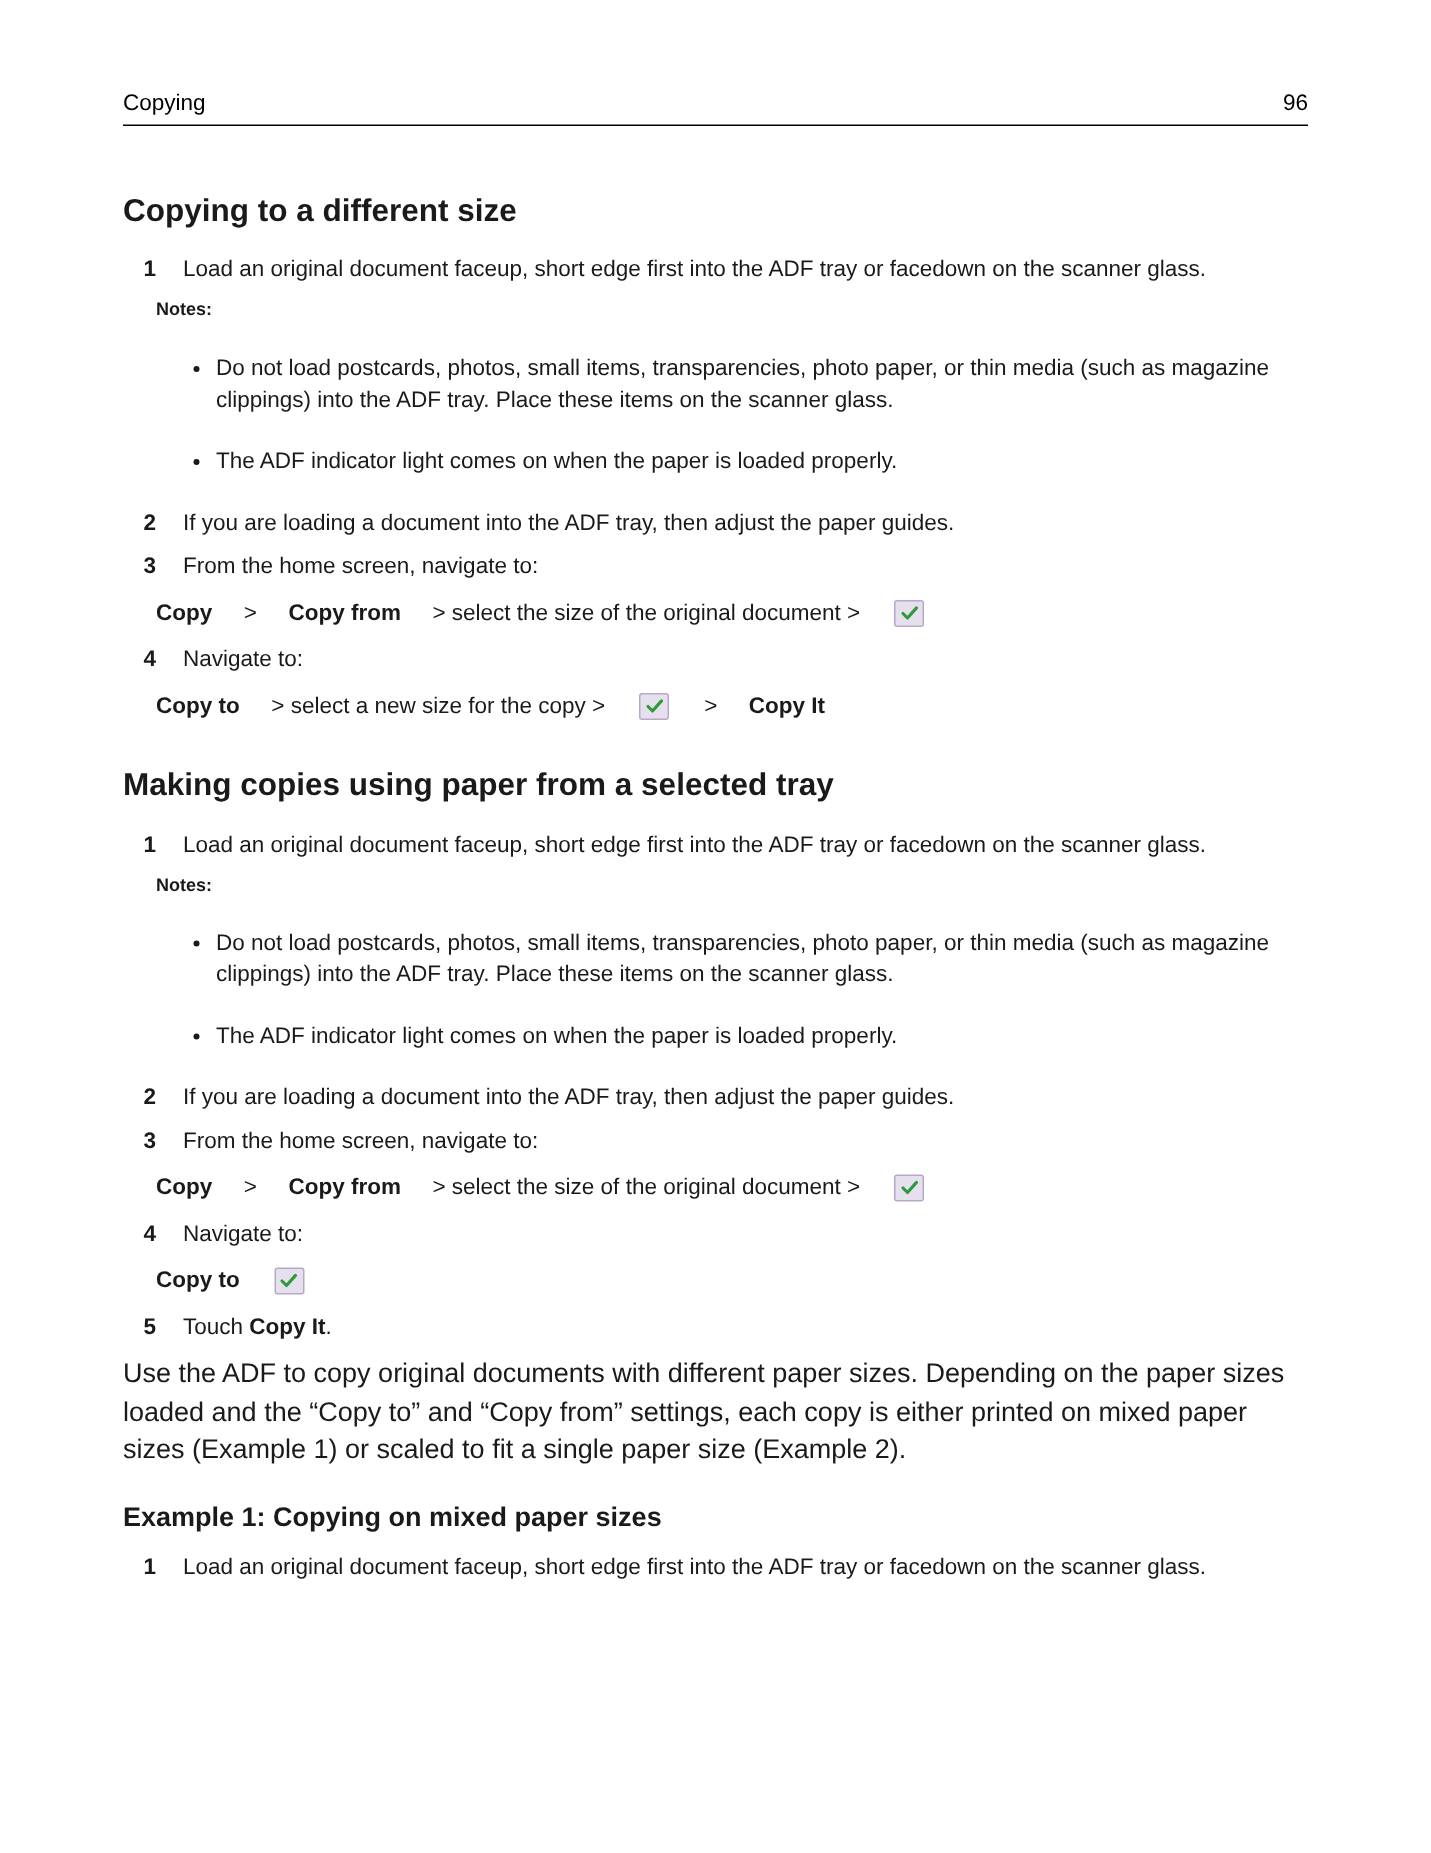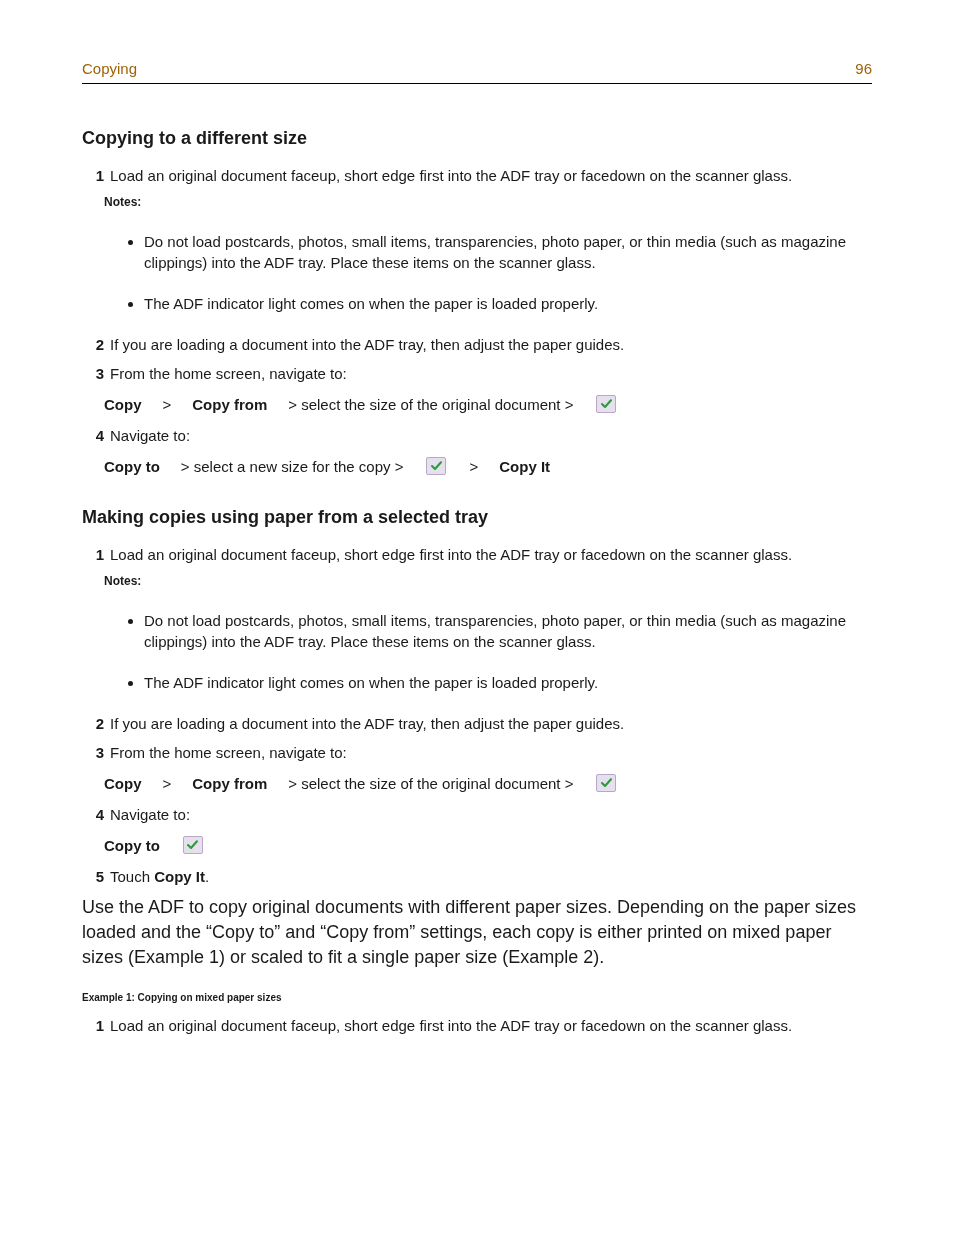--- a/index.html
+++ b/index.html
@@ -14,33 +14,33 @@
   .page {
     width: 954px;
     min-height: 1235px;
     padding: 58px 82px 40px 82px;
     box-sizing: border-box;
   }
   .running-header {
     display: flex;
     justify-content: space-between;
     font-size: 15px;
-    color: #a16207;
+    color: #000000;
     padding-bottom: 4px;
     border-bottom: 1.5px solid #000;
     margin-bottom: 42px;
   }
   h1.page-title {
     font-size: 30px;
     font-weight: 700;
     margin: 0 0 36px 0;
     letter-spacing: 0.2px;
   }
   h2.section-title {
-    font-size: 18px;
+    font-size: 21px;
     font-weight: 700;
     margin: 28px 0 14px 0;
   }
   p.body-para {
     margin: 8px 0 14px 0;
     font-size: 18px;
   }
   .notes-label {
     font-weight: 700;
     margin: 8px 0 8px 22px;
@@ -58,20 +58,21 @@
   }
   ol.steps > li .num {
     width: 22px;
     text-align: right;
     font-weight: 700;
     flex: none;
     padding-right: 6px;
   }
   ol.steps > li .step-body {
     flex: 1;
+    margin-left: 12px;
   }
   ul.notes-list {
     list-style: disc;
     margin: 4px 0 10px 62px;
     padding: 0;
   }
   ul.notes-list li {
     margin: 20px 0;
   }
   .indent-line {
@@ -93,21 +94,21 @@
     justify-content: center;
     vertical-align: middle;
     margin: 0 2px;
   }
   .check-icon svg {
     width: 13px;
     height: 12px;
   }
   .example-title {
     font-weight: 700;
-    font-size: 10px;
+    font-size: 18px;
     margin: 20px 0 10px 0;
   }
 </style>
 </head>
 <body>
 
 <div class="page">
 
   <div class="running-header">
     <span>Copying</span>

